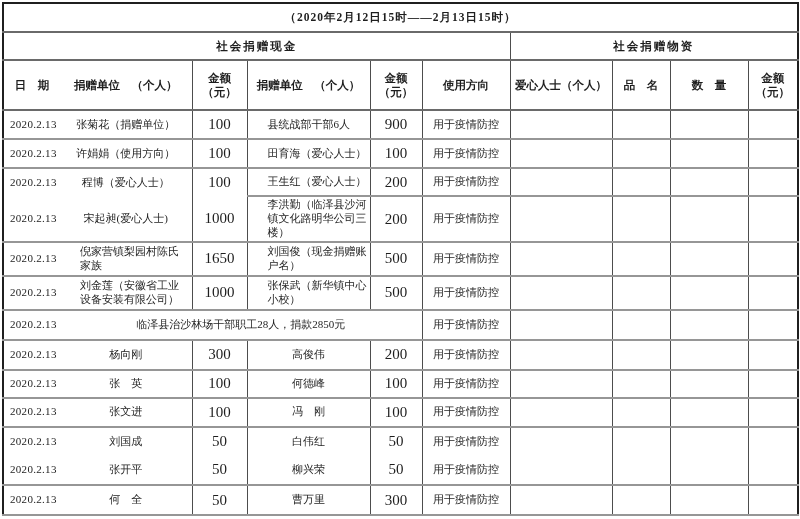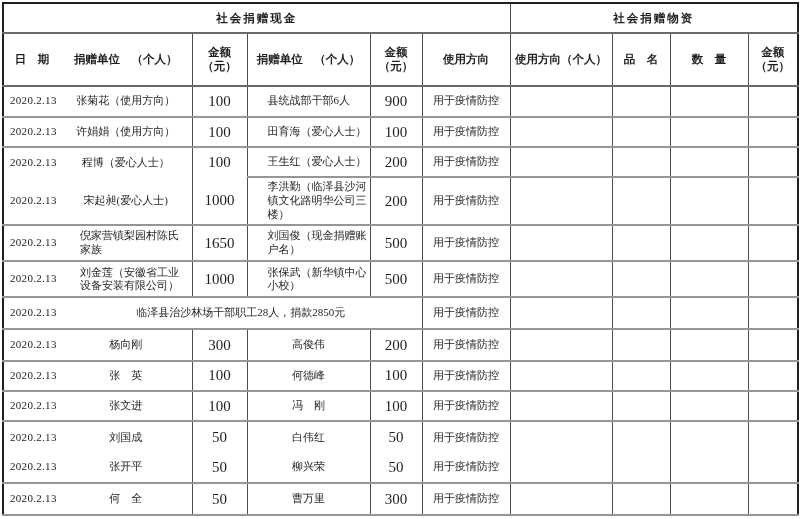--- a/index.html
+++ b/index.html
@@ -33,43 +33,46 @@
     <col style="width:123px">
         <col style="width:52px">
         <col style="width:88px">
     <col style="width:102px">
         <col style="width:58px">
         <col style="width:78px">
         <col style="width:50px">
   </colgroup>
 
   <tbody>
+        <tr class="head" style="height:29px">
+    <td colspan="10" class="title-cell">（2020年2月12日15时——2月13日15时）</td>
+  </tr>
 
 
   <tr class="head" style="height:28px">
     <td colspan="6" class="section">社会捐赠现金</td>
     <td colspan="4" class="section">社会捐赠物资</td>
   </tr>
 
   <tr class="head" style="height:50px">
     <th class="nr">日　期</th>
     <th>捐赠单位　（个人）</th>
     <th>金额（元）</th>
     <th>捐赠单位　（个人）</th>
     <th>金额（元）</th>
     <th>使用方向</th>
-    <th>使用方向（个人）</th>
+    <th>爱心人士（个人）</th>
     <th>品　名</th>
     <th>数　量</th>
     <th>金额（元）</th>
   </tr>
 
   <tr style="height:29px">
     <td class="date nr">2020.2.13</td>
-    <td>张菊花（使用方向）</td>
+    <td>张菊花（捐赠单位）</td>
     <td class="amt">100</td>
     <td class="al">县统战部干部6人</td>
     <td class="amt">900</td>
     <td>用于疫情防控</td>
     <td></td>
     <td></td>
     <td></td>
     <td></td>
   </tr>
 

